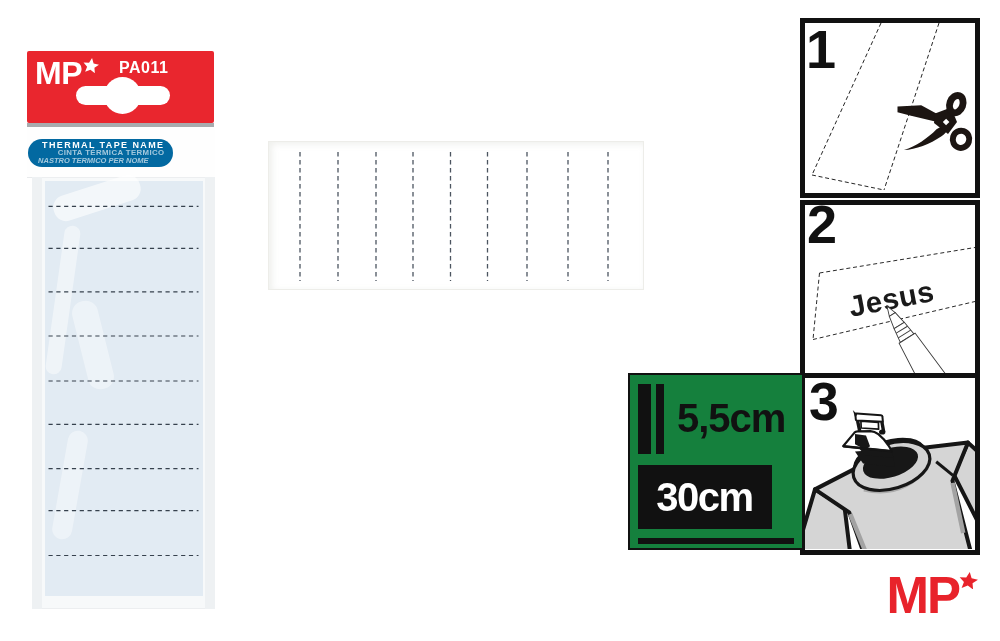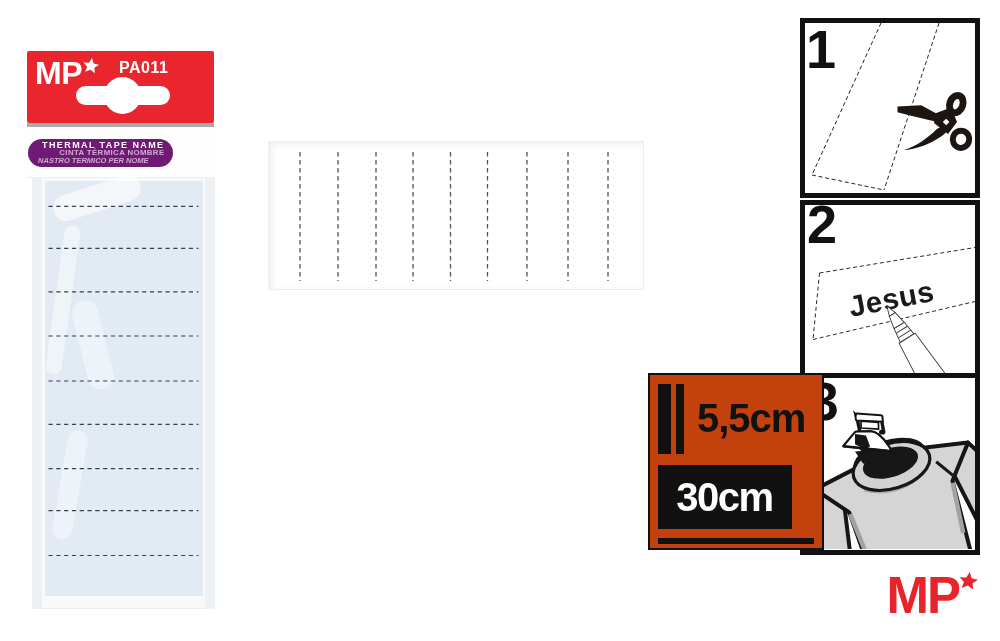--- a/index.html
+++ b/index.html
@@ -22,23 +22,23 @@
 
 <svg class="abs" style="left:27px;top:51px;" width="187" height="72" viewBox="0 0 187 72">
   <rect x="49" y="35" width="94" height="19" rx="9.5" fill="#fff"></rect>
   <circle cx="95.5" cy="44.5" r="18.5" fill="#fff"></circle>
 </svg>
 
 <div class="abs" style="left:27px;top:123px;width:187px;height:3.5px;background:#a8abae;"></div>
 
 <div class="abs" style="left:27px;top:126.5px;width:188px;height:50px;background:#fefefe;border-bottom:1px solid #e8eaec;"></div>
 
-<div class="abs" style="left:28px;top:139px;width:144.5px;height:28px;background:#701a75;text-align:right;white-space:nowrap;overflow:hidden;border-radius:14px;">
+<div class="abs" style="left:28px;top:139px;width:144.5px;height:28px;background:#0369a1;text-align:right;white-space:nowrap;overflow:hidden;border-radius:14px;">
   <div style="font-size:9px;font-weight:bold;color:#fff;letter-spacing:1.4px;margin:2.5px 8px 0 0;line-height:7px;">THERMAL TAPE NAME</div>
-  <div style="font-size:7.8px;font-weight:bold;color:rgba(255,255,255,0.63);letter-spacing:0.4px;margin:1.5px 8px 0 0;line-height:6.5px;">CINTA TÉRMICA NOMBRE</div>
+  <div style="font-size:7.8px;font-weight:bold;color:rgba(255,255,255,0.63);letter-spacing:0.4px;margin:1.5px 8px 0 0;line-height:6.5px;">CINTA TÉRMICA TERMICO</div>
   <div style="font-size:7.5px;font-weight:bold;font-style:italic;color:rgba(255,255,255,0.63);letter-spacing:0px;margin:1px 24px 0 0;line-height:6.5px;">NASTRO TERMICO PER NOME</div>
 </div>
 
 <div class="abs" style="left:31.5px;top:176.5px;width:183.5px;height:432px;background:#f7f9fa;border:1px solid #eceef0;box-sizing:border-box;"></div>
 
 <div class="abs" style="left:31.5px;top:176.5px;width:10px;height:432px;background:#eef1f3;"></div>
 
 <div class="abs" style="left:205px;top:176.5px;width:10px;height:432px;background:#eef1f3;"></div>
 
 <div class="abs" style="left:45px;top:181px;width:158px;height:415px;background:#e2ebf3;"></div>
@@ -171,21 +171,21 @@
     <path d="M52.6,42.8 L54.8,53.4 M76.9,44 L78.7,54" fill="none" stroke="#151515" stroke-width="3.4"></path>
 
     <path d="M47.8,32 L52.2,36.6 L50.2,39.5 Z" fill="#151515"></path>
 
     <ellipse cx="77.2" cy="54" rx="3.2" ry="2.6" fill="#151515"></ellipse>
 
     <text x="4" y="41.5" font-family="Liberation Sans, sans-serif" font-size="53.5" font-weight="bold" fill="#111">3</text>
   </svg>
 </div>
 
-<div class="abs" style="left:648px;top:372.5px;width:176px;height:177.5px;border:2px solid #111;box-sizing:border-box;background:#c2410c;padding-left:24px;">
+<div class="abs" style="left:628px;top:372.5px;width:176px;height:177.5px;border:2px solid #111;box-sizing:border-box;background:#15803d;padding-left:24px;">
 
   <div class="abs" style="left:8px;top:9px;width:13px;height:70px;background:#111;"></div>
   <div class="abs" style="left:26px;top:9px;width:7.5px;height:70px;background:#111;"></div>
 
   <div class="abs" style="left:47px;top:21px;font-size:40px;font-weight:bold;color:#111;letter-spacing:-1px;">5,5cm</div>
 
   <div class="abs" style="left:7.5px;top:90.5px;width:134px;height:63.5px;background:#111;text-align:center;">
 
     <div style="font-size:40px;font-weight:bold;color:#fff;letter-spacing:-1.5px;margin-top:10px;">30cm</div>
   </div>

